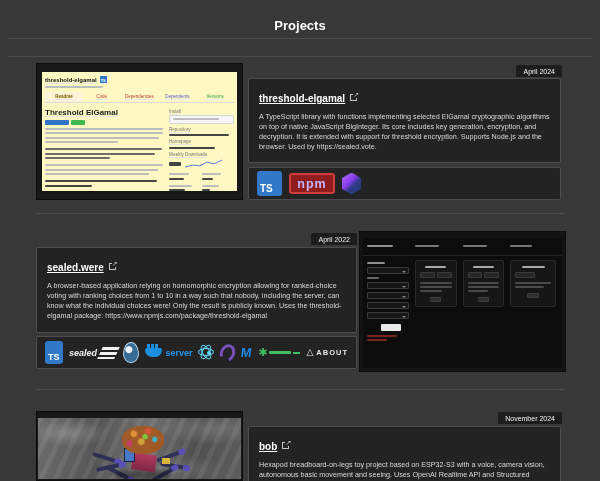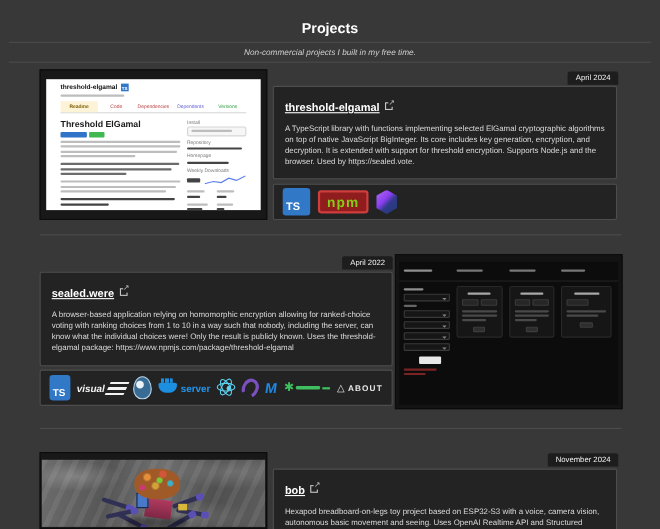--- a/index.html
+++ b/index.html
@@ -43,21 +43,21 @@
   .icons { position:absolute; background:#232323; border:1px solid #4d4d4d; border-radius:2px;
            display:flex; align-items:center; padding:0 8px; gap:7px;}
   .i1 { left:248px; top:167px; width:313px; height:33px; }
   .i2 { left:36px;  top:336px; width:321px; height:33px; gap:6px;}
   
   .ts { background:#3178c6; color:#fff; border-radius:3px; font-weight:bold;
         display:flex; align-items:flex-end; justify-content:flex-start; padding:0 0 2px 3px;}
   .ts.lg { width:25px; height:25px; font-size:10px;}
   .ts.sm { width:23px; height:23px; font-size:9px;}
   .npmlogo { width:46px; height:21px; background:#8f1d1d; border:2px solid #cf3d3d;
-             border-radius:3px; color:#84cc16; font-weight:bold; font-size:12.5px;
+             border-radius:3px; color:#c4b5fd; font-weight:bold; font-size:12.5px;
              display:flex; align-items:center; justify-content:center; letter-spacing:1px;}
   .cube { width:19px; height:22px;
           background:linear-gradient(135deg,#b06cf0 0%,#8a3ef0 40%,#313a8a 58%,#203a74 100%);
           clip-path:polygon(50% 0,100% 25%,100% 75%,50% 100%,0 75%,0 25%);}
   .fastify { display:flex; align-items:center; gap:3px;}
   .fastify .txt { font-size:9px; font-style:italic; font-weight:bold; color:#f2f2f2;}
   .fmark { width:17px; height:12px; transform:skewX(-25deg);
            background:repeating-linear-gradient(180deg,#f2f2f2 0 2.5px,transparent 2.5px 5px);}
   .pg { width:21px; height:21px; border-radius:50% 50% 48% 48%/58% 58% 44% 44%;
         background:radial-gradient(9px 9px at 35% 35%,#e9f2f9 0 3px,transparent 4px),#396c94;
@@ -82,22 +82,22 @@
   .spark .dash { width:7px; height:2px; background:#3fbf5f;}
   .sentry { display:flex; align-items:center; gap:3px; color:#e8e8e8;}
   .sentry .tri { font-size:9px; line-height:1;}
   .sentry .txt { font-size:7.5px; font-weight:bold; letter-spacing:1px;}
   
   .thumb { position:absolute; background:#181818; border:1px solid #0c0c0c; cursor:pointer;}
   .t1 { left:36px; top:63px;  width:207px; height:137px; }
   .t2 { left:359px; top:231px; width:207px; height:141px; background:#131313;}
   .t3 { left:36px; top:411px; width:207px; height:70px; }
   
-  .np { position:absolute; left:5px; right:5px; top:8px; bottom:8px; background:#ffffff;
-        padding:4px 13px; overflow:hidden;}
+  .np { position:absolute; left:5px; right:5px; top:8px; bottom:8px; background:#fef9c3;
+        padding:4px 3px; overflow:hidden;text-decoration:underline;}
   .np-head { display:flex; align-items:center; gap:3px;}
   .np-head b { font-size:6px; color:#111;}
   .np-tsbadge { width:7px; height:7px; background:#3178c6; color:#fff; font-size:4px;
         font-weight:bold; display:flex; align-items:flex-end; justify-content:center;}
   .np-tabs { display:flex; border-bottom:1px solid #d9d9d9; margin-top:4px;}
   .np-tab { flex:1; font-size:4.5px; text-align:center; padding:2.5px 0; white-space:nowrap;
             overflow:hidden; color:#555;}
   .np-tab.readme { background:#fdf3d7; color:#7a5c00; font-weight:bold;}
   .np-tab.code { color:#b93d3d;} .np-tab.deps { color:#b93d3d;}
   .np-tab.dents { color:#5b5bd6;} .np-tab.vers { color:#2e9e44;}
@@ -166,21 +166,20 @@
       #a05a28;}
 </style>
 </head>
 <body>
 
 <div class="page">
 
 
   <div class="h1">Projects</div>
   <div class="rule r1"></div>
-  <div class="subtitle">Non-commercial projects I built in my free time.</div>
   <div class="rule r2"></div>
 
   <div class="thumb t1">
     <div class="np">
       <div class="np-head">
         <b>threshold-elgamal</b>
         <span class="np-tsbadge">TS</span>
       </div>
       <div class="b" style="width:58px;"></div>
       <div class="np-tabs">
@@ -267,21 +266,21 @@
   <div class="badge b2">April 2022</div>
 
   <div class="card c2">
     <span class="ptitle">sealed.were</span><span class="ext"></span>
     <div class="pdesc">A browser-based application relying on homomorphic encryption allowing for ranked-choice voting with ranking choices from 1 to 10 in a way such that nobody, including the server, can know what the individual choices were! Only the result is publicly known. Uses the threshold-elgamal package: https://www.npmjs.com/package/threshold-elgamal</div>
   </div>
 
   <div class="icons i2">
     <span class="ts sm">TS</span>
     <span class="fastify">
-      <span class="txt">visual</span>
+      <span class="txt">sealed</span>
       <span class="fmark"></span>
     </span>
     <span class="pg"></span>
     <span class="docker">
       <span class="dwhale"></span>
       <span class="txt">server</span>
     </span>
     <span class="react">
         <i></i>
         <i></i>

